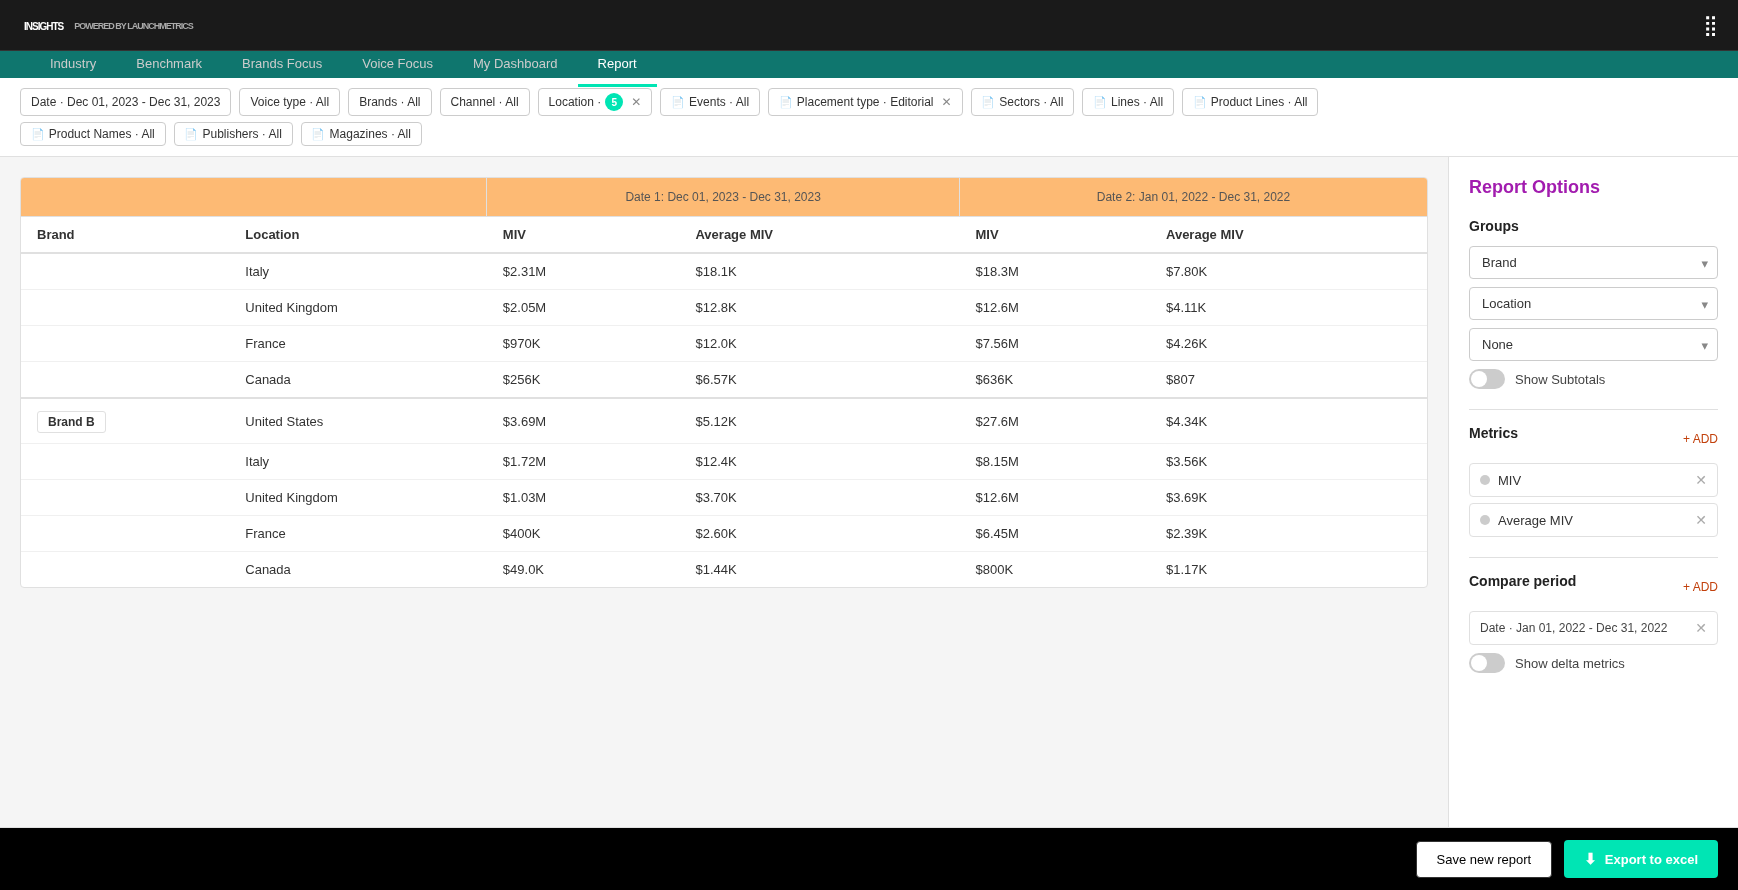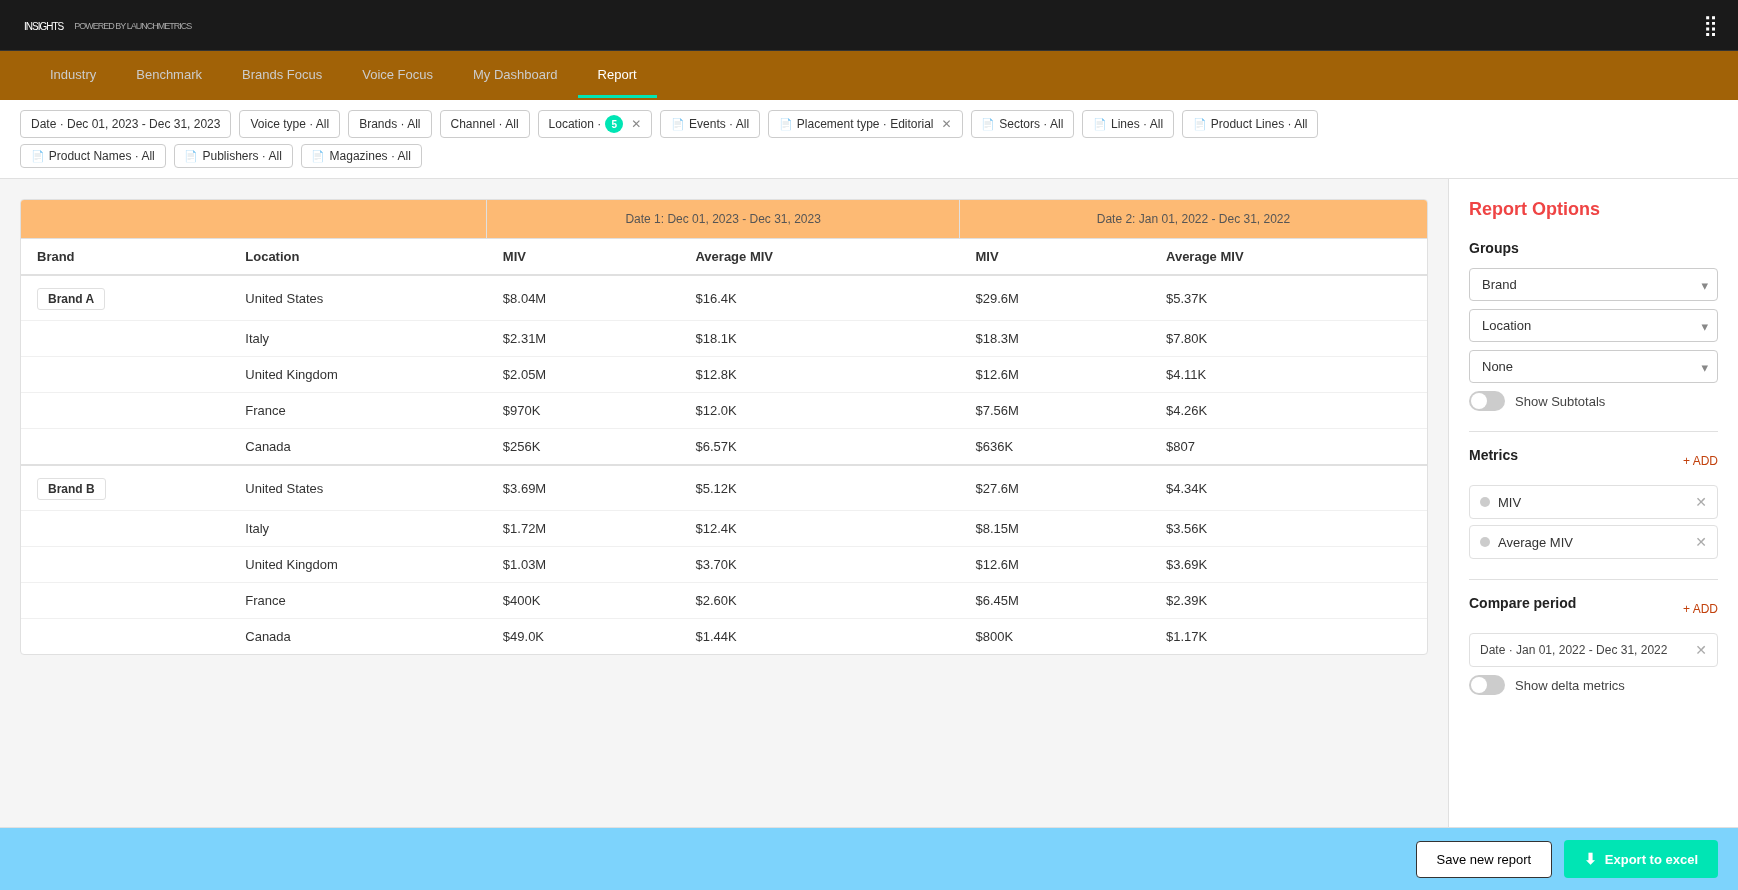--- a/index.html
+++ b/index.html
@@ -13,30 +13,30 @@
       padding: 0 20px;
       height: 50px;
     }
     .logo {
       color: #00e5b4;
       font-size: 22px;
       font-weight: 900;
       letter-spacing: -1px;
       flex: 1;
     }
-    .logo span { color: #fff; font-size: 10px; font-weight: normal; margin-left: 4px; vertical-align: middle; }
+    .logo span { color: #fff; font-size: 10px; font-weight: bold; margin-left: 4px; vertical-align: middle; }
     .grid-icon { color: #fff; font-size: 20px; cursor: pointer; }
 
     
     .nav-bar {
-      background: #a16207;
+      background: #0f766e;
       display: flex;
       align-items: center;
       padding: 0 30px;
-      height: 50px;
+      height: 28px;
       border-top: 1px solid #333;
     }
     .nav-item {
       color: #ccc;
       padding: 0 20px;
       height: 45px;
       display: flex;
       align-items: center;
       cursor: pointer;
       font-size: 13px;
@@ -155,21 +155,21 @@
       background: #fff;
       border-left: 1px solid #e0e0e0;
       overflow-y: auto;
       padding: 20px;
       flex-shrink: 0;
     }
     .sidebar-title {
       font-size: 18px;
       font-weight: 600;
       margin-bottom: 20px;
-      color: #ef4444;
+      color: #a21caf;
     }
     .sidebar-section-title {
       font-size: 14px;
       font-weight: 600;
       color: #222;
       margin-bottom: 12px;
     }
     .sidebar-section {
       margin-bottom: 20px;
     }
@@ -264,21 +264,21 @@
       border-radius: 4px;
       margin-bottom: 0;
       background: #fff;
       font-size: 12px;
       color: #444;
     }
     .compare-period-chip .chip-close { color: #aaa; cursor: pointer; font-size: 14px; }
 
     
     .footer {
-      background: #7dd3fc;
+      background: #000000;
       border-top: 1px solid #e0e0e0;
       display: flex;
       align-items: center;
       justify-content: flex-end;
       padding: 12px 20px;
       gap: 12px;
       position: fixed;
       bottom: 0;
       left: 0;
       right: 0;
@@ -398,28 +398,20 @@
           <tr class="col-header-row">
             <th>Brand</th>
             <th>Location</th>
             <th>MIV</th>
             <th>Average MIV</th>
             <th>MIV</th>
             <th>Average MIV</th>
           </tr>
         </thead>
         <tbody id="table-body">
-        <tr>
-              <td class="brand-cell"><span class="brand-label">Brand A</span></td>
-              <td>United States</td>
-              <td>$8.04M</td>
-              <td>$16.4K</td>
-              <td>$29.6M</td>
-              <td>$5.37K</td>
-            </tr>
             <tr>
               <td></td>
               <td>Italy</td>
               <td>$2.31M</td>
               <td>$18.1K</td>
               <td>$18.3M</td>
               <td>$7.80K</td>
             </tr>
             <tr>
               <td></td>

